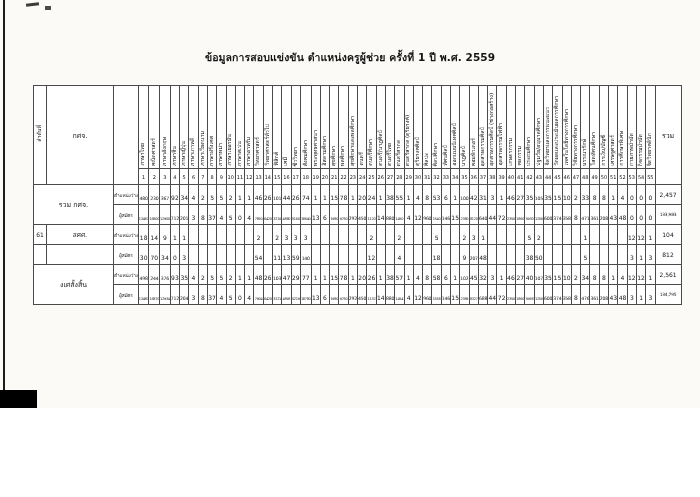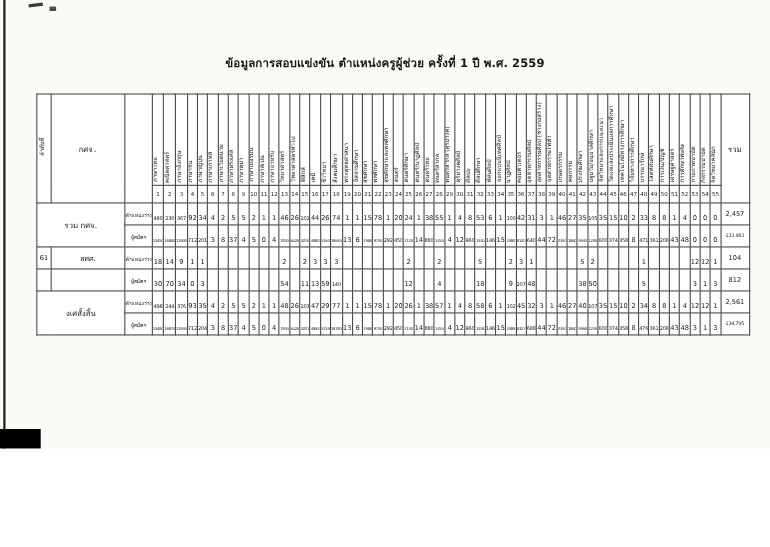--- a/index.html
+++ b/index.html
@@ -4,21 +4,21 @@
 <style>
   html,body{margin:0;padding:0;}
   .page{position:relative;width:700px;height:408px;background:#fbfaf7;font-family:"DejaVu Sans",sans-serif;color:#151515;overflow:hidden;}
   .title{position:absolute;top:49px;left:0;width:100%;text-align:center;font-size:10.5px;font-weight:bold;letter-spacing:0.1px;}
   #exam-table{position:absolute;left:33px;top:85px;border-collapse:collapse;table-layout:fixed;border:1.6px solid #000;background:#fff;}
   #exam-table th,#exam-table td{border:1px solid #4a4a4a;padding:0;margin:0;text-align:center;vertical-align:middle;font-weight:normal;white-space:nowrap;overflow:hidden;}
   th.sub{position:relative;height:82px;overflow:visible;}
   .vlabel{writing-mode:vertical-rl;transform:rotate(180deg);font-size:5.4px;line-height:1.1;white-space:nowrap;display:inline-block;}
   .sub .sublabel{position:absolute;bottom:2px;left:50%;margin-left:-3.2px;}
   th.c-ord{vertical-align:middle;}
-  th.c-kasj{font-size:7px;font-family:Liberation Mono, monospace;}
+  th.c-kasj{font-size:7px;}
   th.c-total{font-size:7px;}
   tr.numrow td{height:15px;font-size:5px;border-bottom:1.5px solid #000;overflow:hidden;}
   tbody td{height:16px;}
   tr.gfirst td{border-top:1.4px solid #000;}
   td.gname{font-size:7px;}
   td.gno{font-size:6px;}
   td.gname2{font-size:6.5px;text-align:center;}
   td.rlabel{font-size:4.8px;text-align:left;padding-left:1px;letter-spacing:-0.2px;}
   .n2{font-size:6px;}
   .n3{font-size:4.6px;letter-spacing:-0.2px;}

